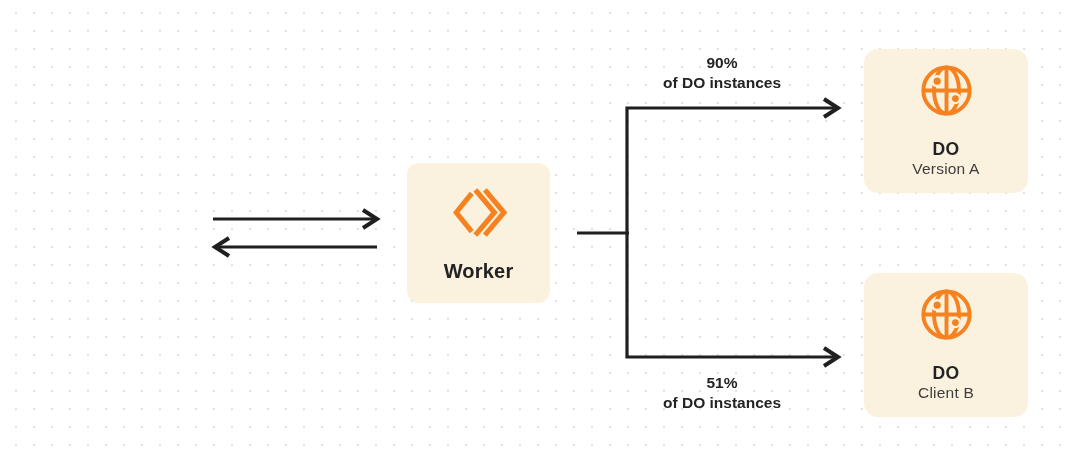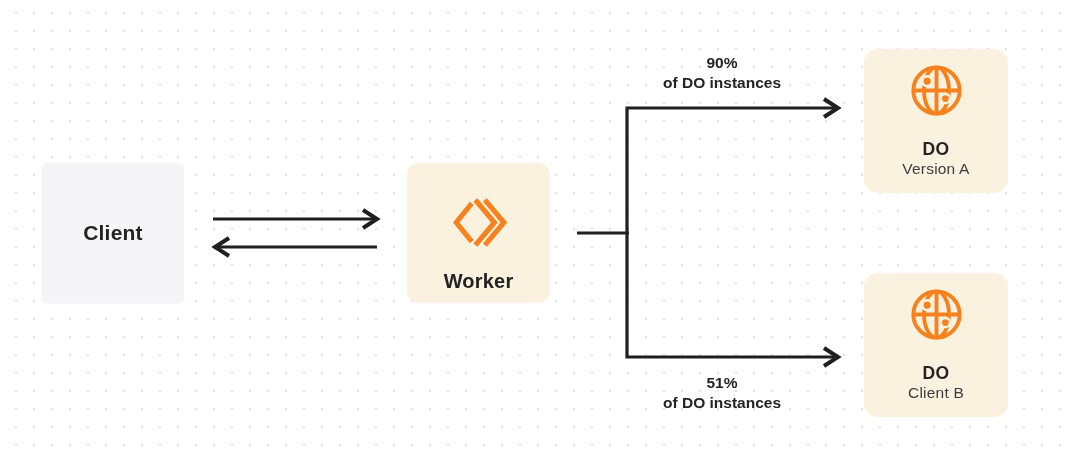--- a/index.html
+++ b/index.html
@@ -54,32 +54,32 @@
     color: var(--text-dark);
     letter-spacing: 0.2px;
   }
 
   .worker-box {
     left: 407px; top: 163px;
     width: 143px; height: 140px;
     background: var(--box-cream);
     border-radius: 12px;
     justify-content: flex-start;
-    padding-top: 31px;
+    padding-top: 21px;
   }
   .worker-box .node-label {
     font-size: 20px;
     font-weight: 700;
     color: var(--text-dark);
     margin-top: 19px;
     letter-spacing: 0.2px;
   }
 
   .do-box {
-    width: 144px; height: 144px;
+    width: 164px; height: 144px;
     background: var(--box-cream);
     border-radius: 14px;
     justify-content: flex-start;
     padding-top: 13px;
   }
   .do-box-a { left: 864px; top: 49px; }
   .do-box-b { left: 864px; top: 273px; }
   .do-title {
     font-size: 17.5px;
     font-weight: 700;
@@ -138,23 +138,20 @@
       <g>
         <polyline points="824,99 838,108 824,117" stroke-width="4" stroke-linejoin="miter"></polyline>
       </g>
 
       <g>
         <polyline points="824,348 838,357 824,366" stroke-width="4" stroke-linejoin="miter"></polyline>
       </g>
     </g>
   </svg>
 
-  <div class="node client-box">
-    <div class="node-label">Client</div>
-  </div>
 
   <div class="node worker-box">
     <svg class="icon-svg" width="60" height="57" viewBox="0 0 66 62">
       <g stroke="var(--accent-orange)" stroke-width="5.6" fill="none" stroke-linecap="butt" stroke-linejoin="miter">
         <path d="M25 10 L8 31 L25 52"></path>
         <path d="M29 6 L50 31 L29 56"></path>
         <path d="M39.5 6 L60.5 31 L39.5 56"></path>
       </g>
     </svg>
     <div class="node-label">Worker</div>

